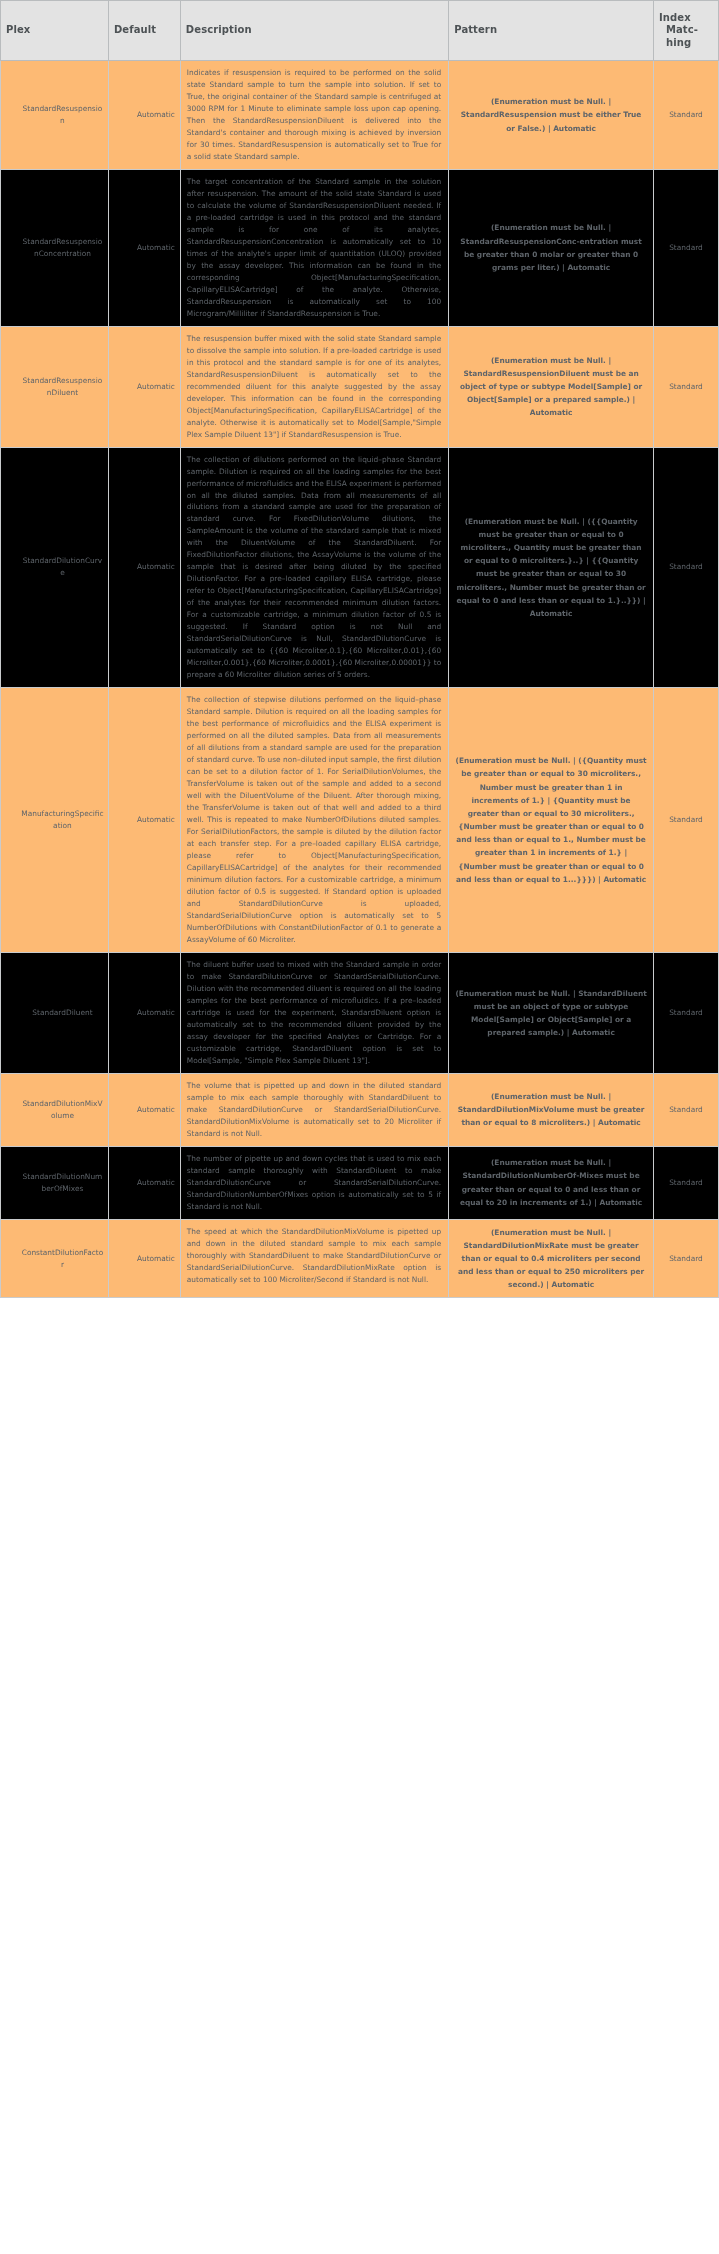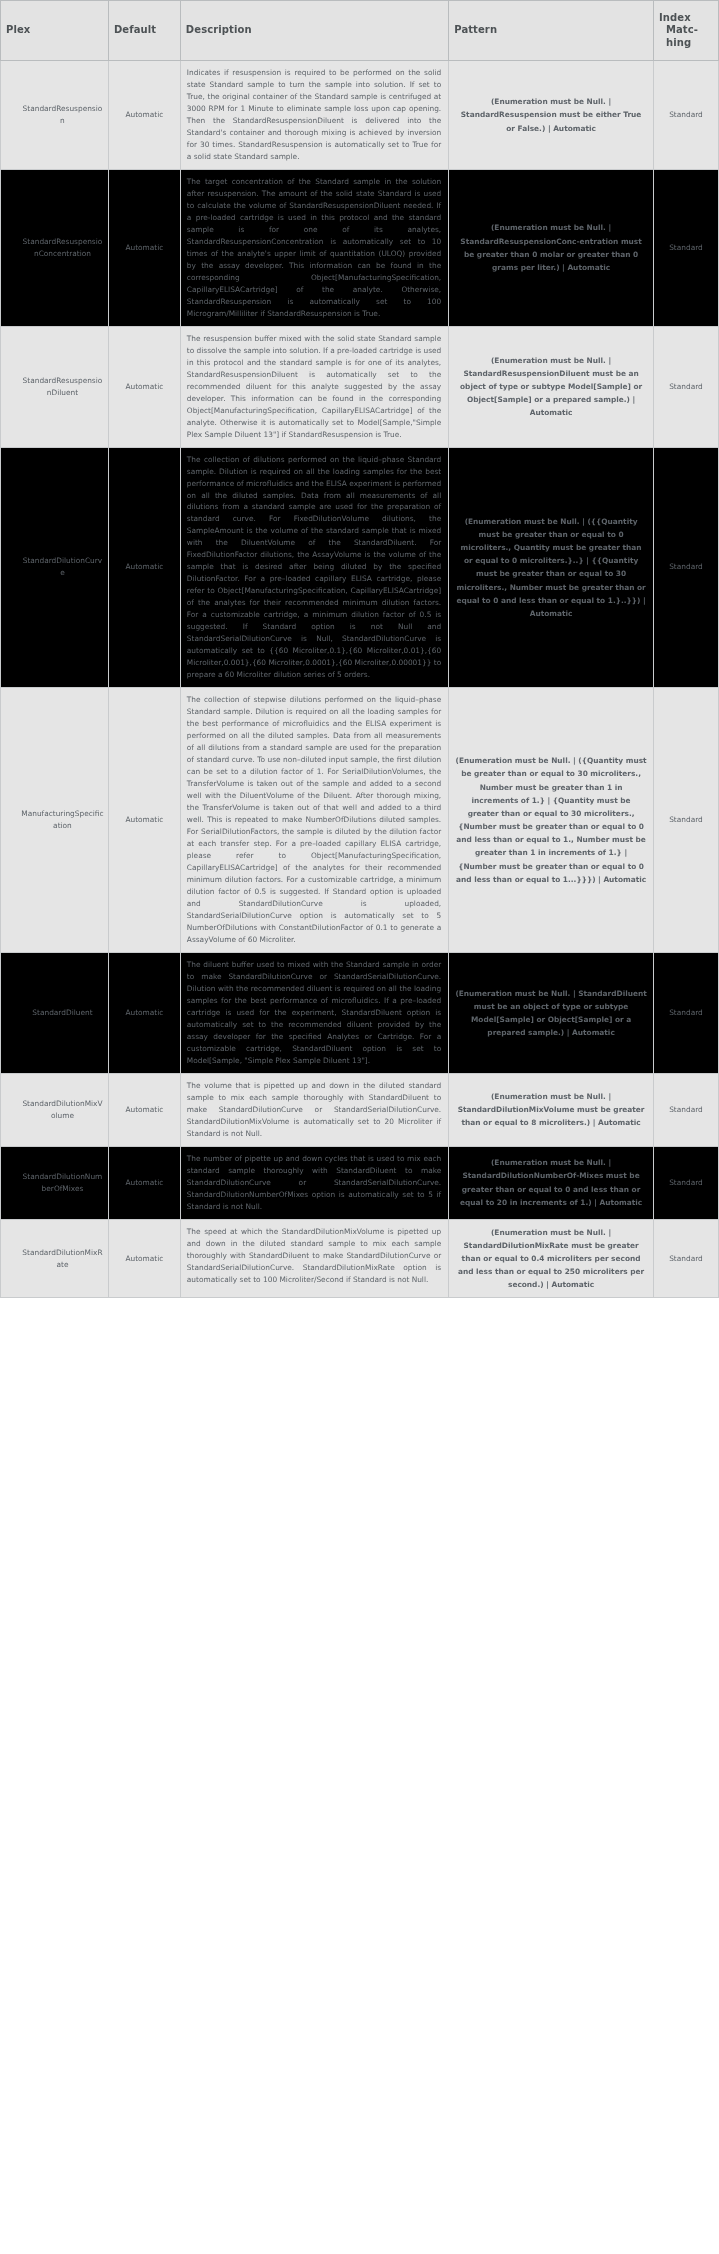--- a/index.html
+++ b/index.html
@@ -54,30 +54,30 @@
     font-size: 7.4px;
     line-height: 1.62;
     color: #5e646a;
     vertical-align: middle;
     padding: 6px 5px;
     overflow-wrap: break-word;
     word-break: break-word;
     hyphens: auto;
   }
 
-  tbody tr.row-odd  td { background: #e5e5e5; }
+  tbody tr.row-odd  td { background: #fdba74; }
   tbody tr.row-even td { background: #000000; }
 
   td.cell-name {
     text-align: center;
     padding-left: 20px;
     padding-right: 4px;
   }
   td.cell-default {
-    text-align: center;
+    text-align: right;
   }
   td.cell-desc {
     text-align: justify;
     text-align-last: left;
     text-indent: 0;
     padding-left: 6px;
     padding-right: 7px;
     vertical-align: top;
   }
   td.cell-pattern {
@@ -166,20 +166,20 @@
         <td class="cell-index">Standard</td>
       </tr>
       <tr class="row-even">
         <td class="cell-name">StandardDilutionNumberOfMixes</td>
         <td class="cell-default">Automatic</td>
         <td class="cell-desc">The number of pipette up and down cycles that is used to mix each standard sample thoroughly with StandardDiluent to make StandardDilutionCurve or StandardSerialDilutionCurve. StandardDilutionNumberOfMixes option is automatically set to 5 if Standard is not Null.</td>
         <td class="cell-pattern">(Enumeration must be Null. | StandardDilutionNumberOf-Mixes must be greater than or equal to 0 and less than or equal to 20 in increments of 1.) | Automatic</td>
         <td class="cell-index">Standard</td>
       </tr>
       <tr class="row-odd">
-        <td class="cell-name">StandardDilutionMixRate</td>
+        <td class="cell-name">ConstantDilutionFactor</td>
         <td class="cell-default">Automatic</td>
         <td class="cell-desc">The speed at which the StandardDilutionMixVolume is pipetted up and down in the diluted standard sample to mix each sample thoroughly with StandardDiluent to make StandardDilutionCurve or StandardSerialDilutionCurve. StandardDilutionMixRate option is automatically set to 100 Microliter/Second if Standard is not Null.</td>
         <td class="cell-pattern">(Enumeration must be Null. | StandardDilutionMixRate must be greater than or equal to 0.4 microliters per second and less than or equal to 250 microliters per second.) | Automatic</td>
         <td class="cell-index">Standard</td>
       </tr>
     </tbody>
 </table>
 
 </body></html>

